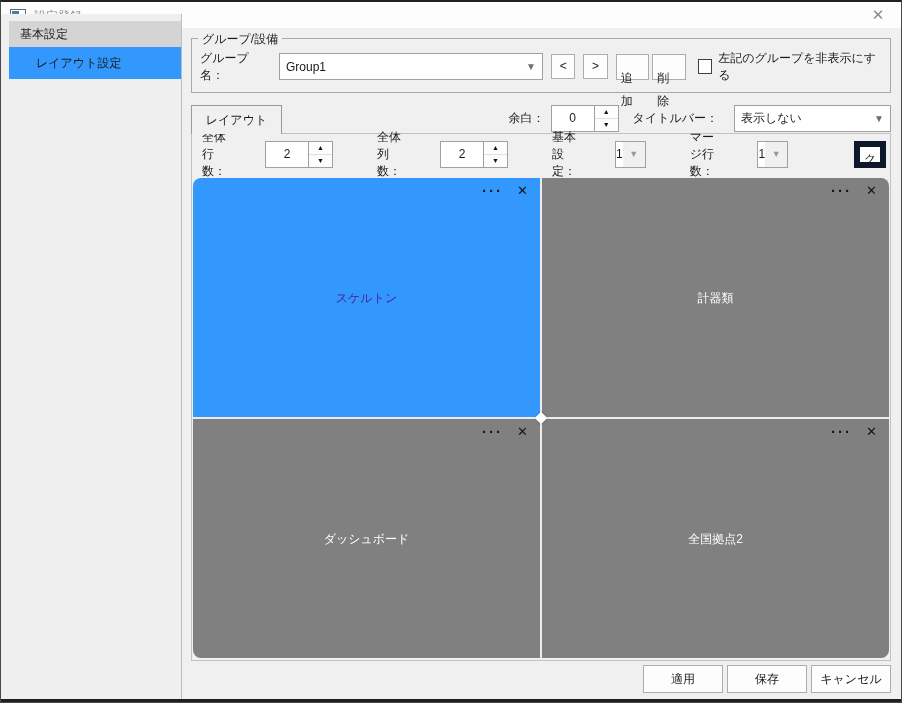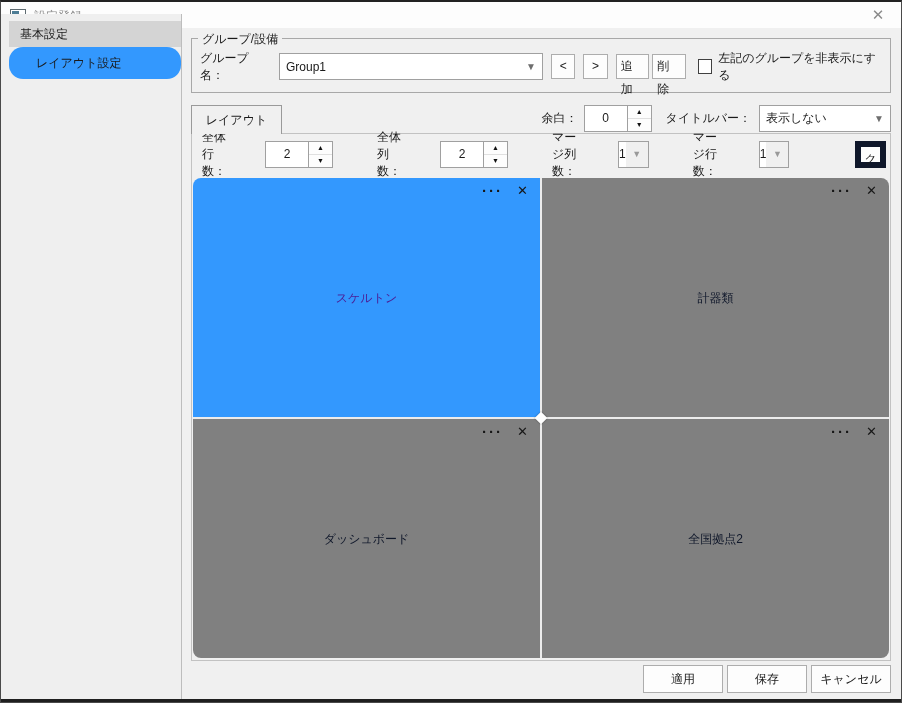--- a/index.html
+++ b/index.html
@@ -18,39 +18,39 @@
   .title-text { position:absolute; left:33px; top:6px; color:#8a8a8a; font-size:12px; }
   .close-btn { position:absolute; right:12px; top:3px; width:22px; height:20px;
                color:#8a8a8a; font-size:15px; text-align:center; line-height:20px; cursor:pointer; }
 
   
   .sidebar { position:absolute; left:0; top:12px; bottom:3px; width:181px;
              background:#efefef; border-right:1px solid #bdbdbd; }
   .side-item { margin-left:8px; height:26px; line-height:26px; padding-left:11px;
                background:#d4d4d4; cursor:pointer; }
   .side-item:first-child { margin-top:7px; }
-  .side-item.selected { height:32px; line-height:32px; padding-left:27px; background:#3398fe;border-radius:14px; }
+  .side-item.selected { height:32px; line-height:32px; padding-left:27px; background:#3398fe; }
 
   
   .main { position:absolute; left:181px; top:26px; right:1px; bottom:3px; background:#f0f0f0; }
 
   
   .groupbox { position:absolute; left:9px; right:9px; top:10px; height:55px;
               border:1px solid #a8a8a8; }
   .groupbox-legend { position:absolute; top:-8px; left:6px; background:#f0f0f0; padding:0 4px; }
   .groupbox-row { position:absolute; left:8px; right:6px; top:14px; height:27px;
                   display:flex; align-items:center; }
   .combo { display:flex; align-items:center; height:27px; background:#fff;
            border:1px solid #a0a0a0; cursor:pointer; }
   .combo .combo-text { flex:1; padding-left:6px; }
   .combo .combo-arrow { width:22px; text-align:center; color:#6e6e6e; font-size:10px; }
   .group-combo { width:271px; margin-left:8px; }
   .sq-btn { width:25px; height:25px; margin-left:8px; background:#fdfdfd;
             border:1px solid #adadad; text-align:center; line-height:23px; cursor:pointer; }
-  .txt-btn { height:25px; padding:0 4px; background:#fdfdfd; border:1px solid #adadad;
+  .txt-btn { height:25px; padding:12px 4px; background:#fdfdfd; border:1px solid #adadad;
              line-height:23px; cursor:pointer; }
   .add-btn { margin-left:8px; }
   .del-btn { margin-left:3px; }
   .checkbox { width:15px; height:15px; background:#fff; border:1px solid #404040;
               margin-left:12px; cursor:pointer; }
   .checkbox-label { margin-left:6px; }
 
   
   .tab { position:absolute; left:9px; top:77px; width:91px; height:29px; background:#f0f0f0;
          border:1px solid #9a9a9a; border-bottom:none; text-align:center; line-height:28px;
@@ -60,21 +60,21 @@
   .spinner { display:flex; height:27px; border:1px solid #a0a0a0; background:#fff; }
   .spinner .spin-value { width:42px; text-align:center; line-height:25px; }
   .spin-arrows { width:24px; display:flex; flex-direction:column; border-left:1px solid #a0a0a0;
                  background:#fdfdfd; }
   .spin-up, .spin-down { flex:1; font-size:7px; line-height:12px; text-align:center;
                          color:#111; cursor:pointer; }
   .spin-up { border-bottom:1px solid #e0e0e0; }
   .margin-label { margin-left:0; }
   .margin-spinner { margin-left:6px; }
   .titlebar-label { margin-left:14px; }
-  .titlebar-combo { width:132px; margin-left:8px; }
+  .titlebar-combo { width:157px; margin-left:16px; }
   .small-combo .combo-arrow { background:#f0f0f0; align-self:stretch; line-height:25px;
                               font-size:9px; color:#9a9a9a; }
 
   
   .tabpage { position:absolute; left:9px; right:9px; top:105px; bottom:38px;
              border:1px solid #c2c2c2; background:#f0f0f0; }
   .controls-row { position:absolute; left:4px; top:6px; right:4px; height:28px;
                   display:flex; align-items:center;gap:34px; }
   .ctrl-label { margin-left:10px; }
   .ctrl-label:first-child { margin-left:6px; }
@@ -84,21 +84,21 @@
   .clear-btn { width:62px; margin-left:32px; height:27px; background:#fdfdfd;
                border:6px solid #0f172a; text-align:center; line-height:25px; cursor:pointer; }
 
   
   .layout-grid { position:absolute; left:1px; right:1px; top:44px; bottom:2px;
                  display:grid; grid-template-columns:1fr 1fr; grid-template-rows:1fr 1fr;
                  gap:2px; background:#ececec; border-radius:8px; overflow:hidden; }
   .panel { position:relative; background:#808080; cursor:pointer; }
   .panel.selected { background:#3398fe; }
   .panel-label { position:absolute; left:0; right:0; top:50%; transform:translateY(-50%);
-                 text-align:center; color:#0f172a; font-size:12px; }
+                 text-align:center; color:#ffffff; font-size:12px; }
   .panel.selected .panel-label { color:#4c1d95; }
   .panel-icons { position:absolute; top:4px; right:12px; display:flex; align-items:center; }
   .panel-menu { font-size:15px; font-weight:bold; letter-spacing:2px; color:#161616;
                 cursor:pointer; line-height:18px; }
   .panel-close { margin-left:14px; font-size:13px; color:#161616; cursor:pointer; line-height:18px; }
   .grid-handle { position:absolute; left:50%; top:50%; width:9px; height:9px; background:#fff;
                  transform:translate(-50%,-50%) rotate(45deg); box-shadow:0 0 2px rgba(0,0,0,.4);
                  cursor:move; z-index:3; }
 
   
@@ -177,21 +177,21 @@
           </span>
         </div>
         <span class="ctrl-label">全体列数：</span>
         <div class="spinner ctrl-gap">
           <span class="spin-value">2</span>
           <span class="spin-arrows">
             <span class="spin-up">▲</span>
             <span class="spin-down">▼</span>
           </span>
         </div>
-        <span class="ctrl-label">マージ列数：</span>
+        <span class="ctrl-label">基本設定：</span>
         <div class="combo small-combo ctrl-gap">
           <span class="combo-text">1</span>
           <span class="combo-arrow">▼</span>
         </div>
         <span class="ctrl-label">マージ行数：</span>
         <div class="combo small-combo ctrl-gap">
           <span class="combo-text">1</span>
           <span class="combo-arrow">▼</span>
         </div>
         <div class="clear-btn">クリア</div>

